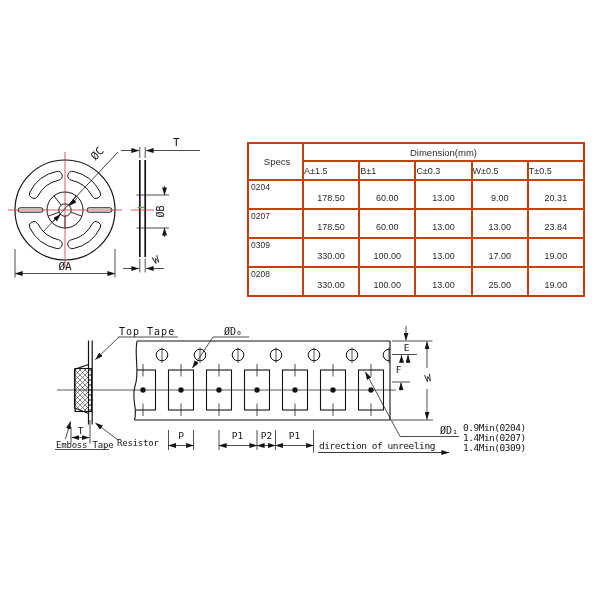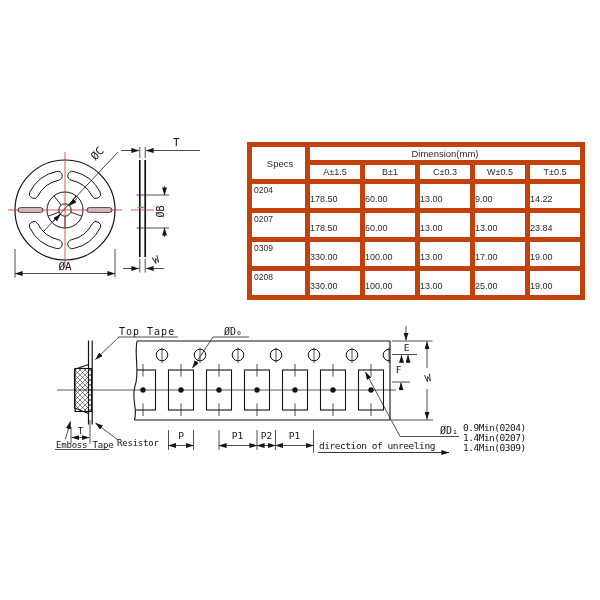--- a/index.html
+++ b/index.html
@@ -3,27 +3,27 @@
 <meta charset="utf-8">
 <style>
   html,body{margin:0;padding:0;background:#fff;}
   .stage{position:relative;width:600px;height:600px;background:#fff;overflow:hidden;
          font-family:"Liberation Sans",sans-serif;}
   svg{position:absolute;left:0;top:0;}
   .cad{font-family:"DejaVu Sans Mono",monospace;fill:#141414;}
   .dim-table{position:absolute;left:247px;top:142px;width:338px;height:153px;}
   .dim-table table{border-collapse:collapse;width:338px;height:153px;table-layout:fixed;
                    font-family:"Liberation Sans",sans-serif;color:#2b2b2b;}
-  .dim-table td,.dim-table th{border:5px solid #c2410c;font-weight:normal;font-size:9px;
+  .dim-table td,.dim-table th{border:2px solid #c2410c;font-weight:normal;font-size:9px;
                    padding:0;overflow:hidden;}
   .dim-table .specs{vertical-align:middle;text-align:center;padding-left:3px;font-size:9.5px;}
   .dim-table .dimhdr{text-align:center;vertical-align:middle;font-size:9.5px;}
-  .dim-table .colhdr{text-align:center;vertical-align:middle;}
+  .dim-table .colhdr{text-align:left;vertical-align:middle;}
   .dim-table .spec{vertical-align:top;text-align:left;padding:1px 0 0 2px;font-size:8.5px;}
-  .dim-table .val{vertical-align:middle;padding-top:6px;}
+  .dim-table .val{text-align:center;vertical-align:middle;padding-top:6px;}
 </style>
 </head>
 <body>
 
 <div class="stage">
 
 <svg id="art" width="600" height="600" viewBox="0 0 600 600">
   <defs>
     <marker id="arr" orient="auto-start-reverse" markerUnits="userSpaceOnUse" markerWidth="8" markerHeight="5" refX="7.6" refY="2.5">
       <path d="M0,0 L8,2.5 L0,5 Z" fill="#141414"></path>
@@ -224,21 +224,21 @@
       <td class="colhdr" style="width:45px;">C±0.3</td>
       <td class="colhdr" style="width:54px;">W±0.5</td>
       <td class="colhdr" style="width:63px;">T±0.5</td>
     </tr>
     <tr style="height:29px;">
       <td class="spec">0204</td>
       <td class="val">178.50</td>
       <td class="val">60.00</td>
       <td class="val">13.00</td>
       <td class="val">9.00</td>
-      <td class="val">14.22</td>
+      <td class="val">20.31</td>
     </tr>
     <tr style="height:29px;">
       <td class="spec">0207</td>
       <td class="val">178.50</td>
       <td class="val">60.00</td>
       <td class="val">13.00</td>
       <td class="val">13.00</td>
       <td class="val">23.84</td>
     </tr>
     <tr style="height:29px;margin-top:33px;">

